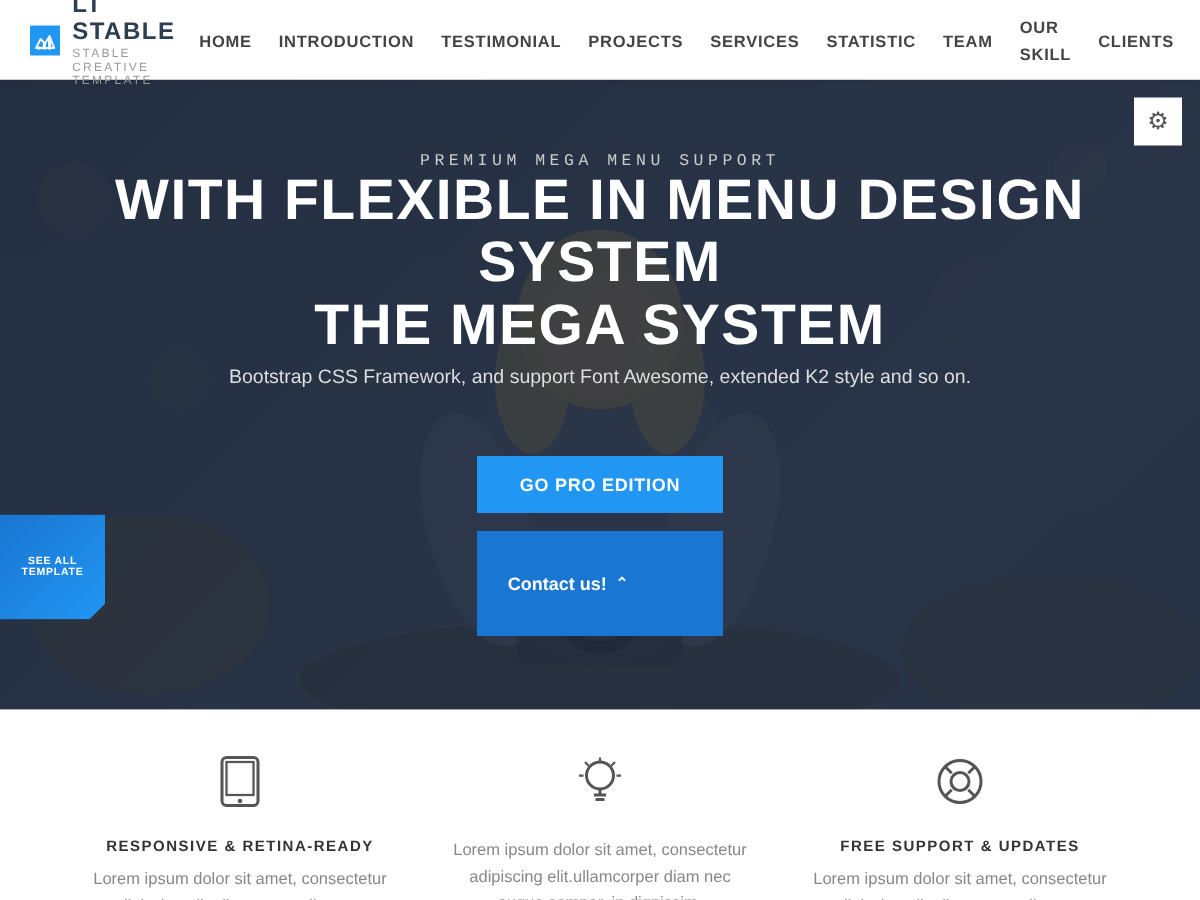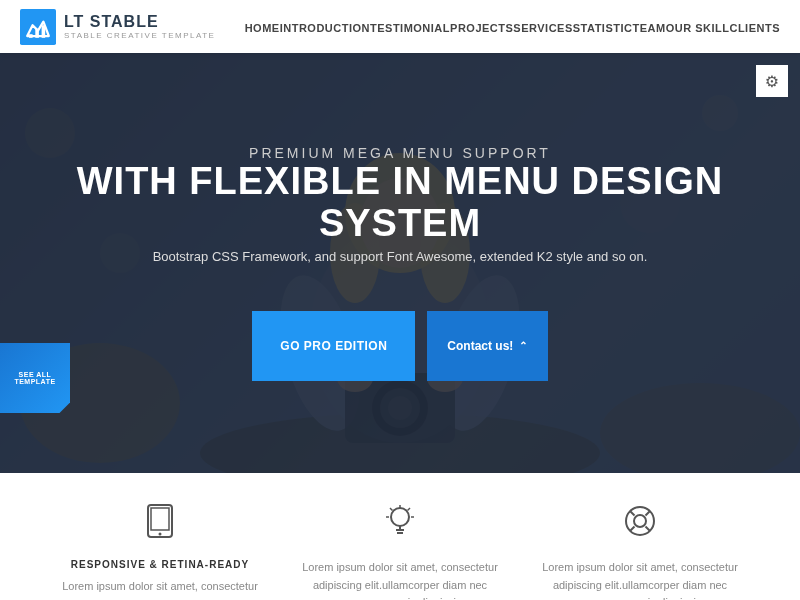--- a/index.html
+++ b/index.html
@@ -36,20 +36,21 @@
     }
     .logo-subtitle {
       font-size: 8px;
       color: #999;
       letter-spacing: 1.5px;
       text-transform: uppercase;
     }
     .nav-links {
       display: flex;
       align-items: center;
+      gap: 18px;
       list-style: none;
     }
     .nav-links li a {
       text-decoration: none;
       color: #444;
       font-size: 11px;
       font-weight: 600;
       letter-spacing: 0.5px;
       text-transform: uppercase;
     }
@@ -85,44 +86,46 @@
       top: 0; left: 0; right: 0; bottom: 0;
       display: flex;
       flex-direction: column;
       align-items: center;
       justify-content: center;
       z-index: 2;
       text-align: center;
       padding: 0 60px;
     }
     .hero-tagline {
-      font-size: 14px;
+      font-size: 11px;
       color: #ccc;
       letter-spacing: 3px;
       text-transform: uppercase;
       font-weight: 400;
+      font-family: Liberation Mono, monospace;
     }
     .hero-title {
       font-size: 38px;
       font-weight: 900;
       color: #fff;
       text-transform: uppercase;
       line-height: 1.1;
       margin-bottom: 2px;
       letter-spacing: 1px;
     }
     .hero-subtitle {
       font-size: 13px;
       color: #ddd;
       margin-bottom: 44px;
       line-height: 1.5;
     }
     .hero-buttons {
       display: flex;
       gap: 12px;
+      flex-direction: column;
     }
     .btn-primary {
       background: #2196F3;
       color: #fff;
       border: none;
       padding: 12px 28px;
       font-size: 12px;
       font-weight: 600;
       cursor: pointer;
       letter-spacing: 0.5px;
@@ -297,20 +300,21 @@
   </button>
 
   <div class="corner-badge">
     <span>SEE ALL TEMPLATE</span>
   </div>
 
   <div class="hero-content">
     <p class="hero-tagline">PREMIUM MEGA MENU SUPPORT</p>
     <h1 class="hero-title">
       <span>WITH FLEXIBLE IN MENU DESIGN SYSTEM</span><br>
+      <span>THE MEGA SYSTEM</span>
     </h1>
     <p class="hero-subtitle">Bootstrap CSS Framework, and support Font Awesome, extended K2 style and so on.</p>
     <div class="hero-buttons">
       <button class="btn-primary">Go Pro Edition</button>
       <button class="btn-secondary">
         <span>Contact us!</span>
         <span class="chevron">⌃</span>
       </button>
     </div>
   </div>
@@ -351,15 +355,16 @@
     <div class="feature-icon">
       <svg width="36" height="36" viewBox="0 0 36 36" xmlns="http://www.w3.org/2000/svg">
         <circle cx="18" cy="18" r="14" fill="none" stroke="#555" stroke-width="2"></circle>
         <circle cx="18" cy="18" r="6" fill="none" stroke="#555" stroke-width="2"></circle>
         <line x1="12.5" y1="12.5" x2="8" y2="8" stroke="#555" stroke-width="2"></line>
         <line x1="23.5" y1="12.5" x2="28" y2="8" stroke="#555" stroke-width="2"></line>
         <line x1="12.5" y1="23.5" x2="8" y2="28" stroke="#555" stroke-width="2"></line>
         <line x1="23.5" y1="23.5" x2="28" y2="28" stroke="#555" stroke-width="2"></line>
       </svg>
     </div>
+    <p class="feature-title">FREE SUPPORT &amp; UPDATES</p>
     <p class="feature-desc">Lorem ipsum dolor sit amet, consectetur adipiscing elit.ullamcorper diam nec augue semper, in dignissim.</p>
   </div>
 </div>
 
 </body></html>

